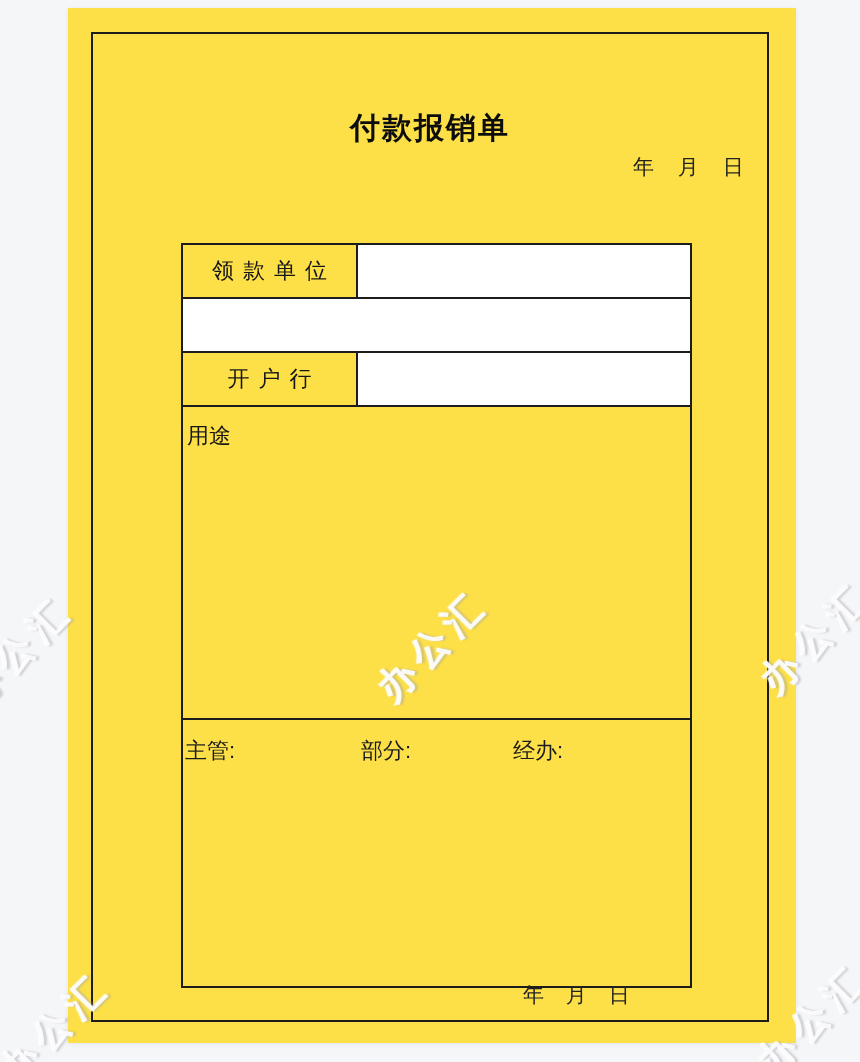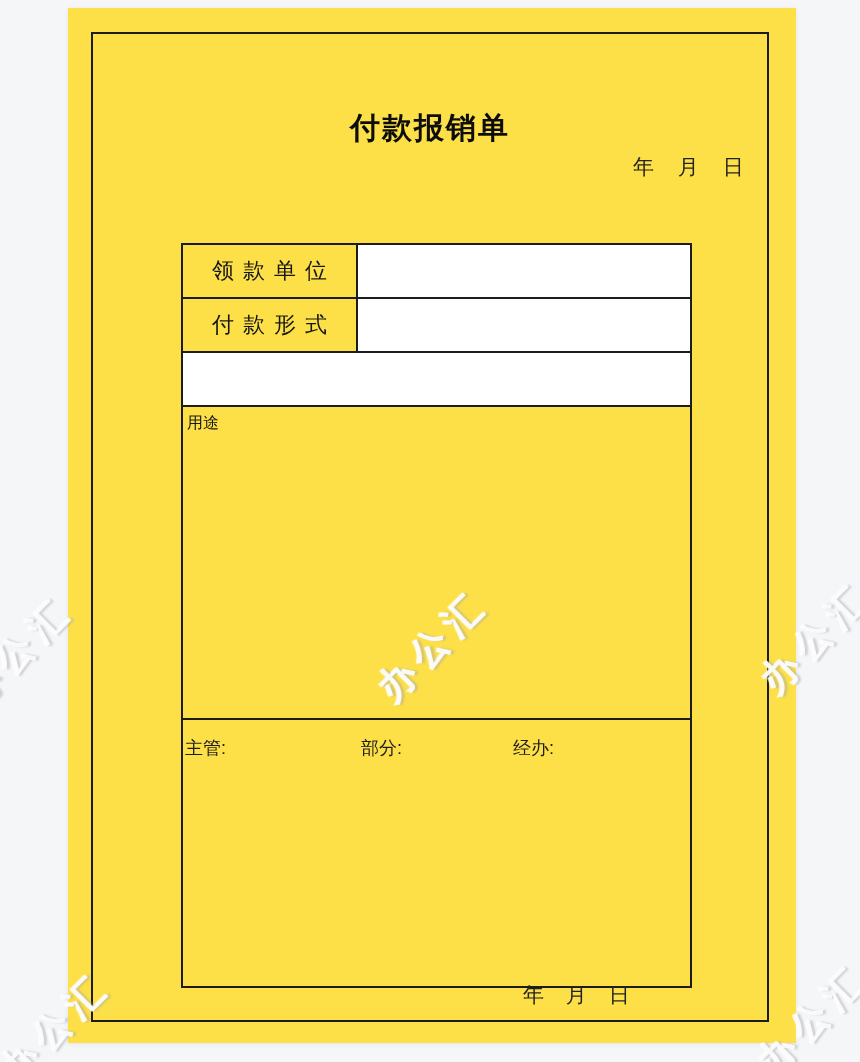--- a/index.html
+++ b/index.html
@@ -71,29 +71,29 @@
     color: #161616;
   }
   .value-cell {
     flex: 1;
     background: #fff;
     cursor: text;
   }
   .purpose-cell {
     height: 313px;
     border-bottom: 2px solid #1c1c1c;
-    padding: 6px 4px;
-    font-size: 16px;
+    padding: 14px 4px;
+    font-size: 22px;
     color: #161616;
     position: relative;
   }
   .signature-row {
     position: relative;
     height: 104px;
-    font-size: 18px;
+    font-size: 22px;
   }
   .sig-supervisor { position: absolute; left: 2px;  top: 16px; }
   .sig-department { position: absolute; left: 178px; top: 16px; }
   .sig-handler    { position: absolute; left: 330px; top: 16px; }
   .date-bottom {
     position: absolute;
     left: 430px; top: 947px;
     font-size: 21px;
     word-spacing: 16px;
     color: #222;
@@ -135,25 +135,25 @@
 
       <div class="form-table">
 
         <div class="field-row">
           <div class="label-cell">领款单位</div>
           <div class="value-cell"></div>
         </div>
 
 
         <div class="field-row">
-          <div class="label-cell">付款形式</div>
           <div class="value-cell"></div>
         </div>
 
         <div class="field-row">
+          <div class="label-cell">开户行</div>
           <div class="value-cell"></div>
         </div>
 
 
 
         <div class="purpose-cell">
           <span>用途</span>
         </div>
 
         <div class="signature-row">

